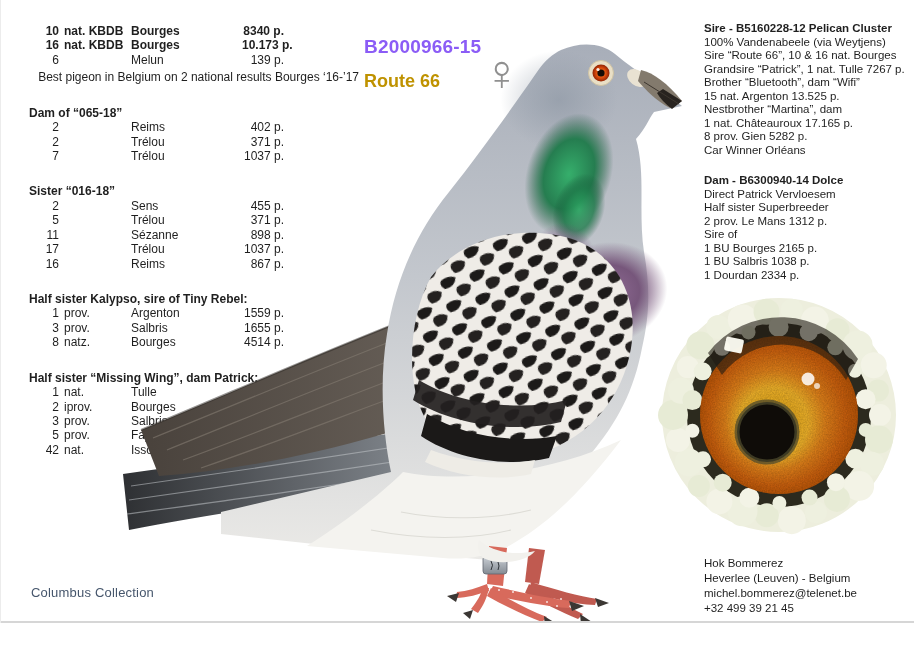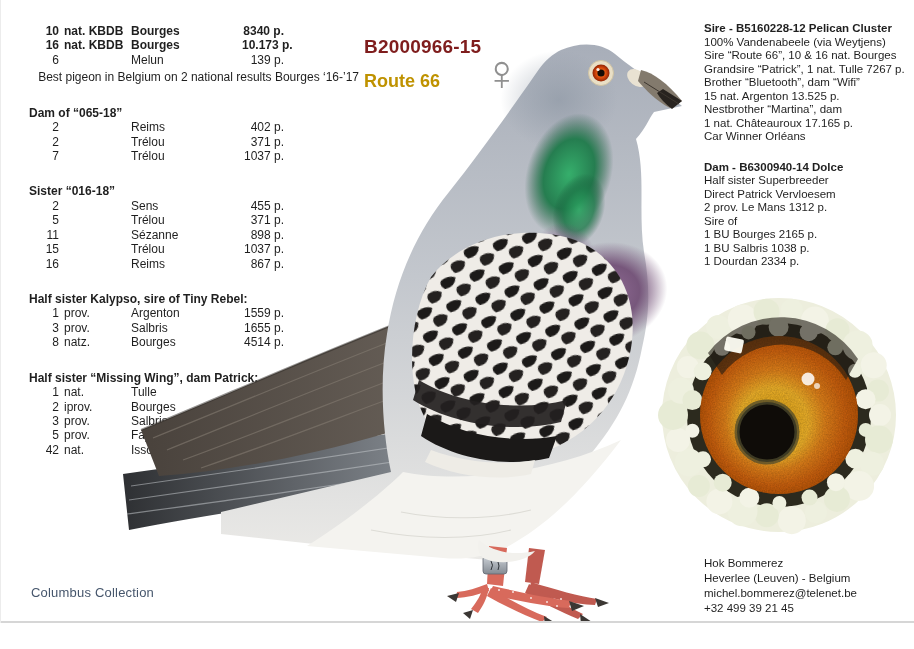--- a/index.html
+++ b/index.html
@@ -94,21 +94,21 @@
           <span class="c-place">Trélou</span>
           <span class="c-points">371 p.</span>
         </div>
         <div class="res-row">
           <span class="c-num">11</span>
           <span class="c-qual"></span>
           <span class="c-place">Sézanne</span>
           <span class="c-points">898 p.</span>
         </div>
         <div class="res-row">
-          <span class="c-num">15</span>
+          <span class="c-num">17</span>
           <span class="c-qual"></span>
           <span class="c-place">Trélou</span>
           <span class="c-points">1037 p.</span>
         </div>
         <div class="res-row">
           <span class="c-num">16</span>
           <span class="c-qual"></span>
           <span class="c-place">Reims</span>
           <span class="c-points">867 p.</span>
         </div>
@@ -159,21 +159,21 @@
         <div class="res-row">
           <span class="c-num">42</span>
           <span class="c-qual">nat.</span>
           <span class="c-place">Issoudun</span>
           <span class="c-points">8248 p.</span>
         </div>
       </div>
   </div>
 
   <div class="title-block">
-    <div class="ring" style="color: #7f1d1d;">B2000966-15</div>
+    <div class="ring" style="color: #8b5cf6;">B2000966-15</div>
     <div class="name" style="color: rgb(191, 146, 0);">Route 66</div>
   </div>
   <div class="sex" style="color: rgb(144, 144, 144);">♀</div>
 
   <svg class="pigeon-svg" width="600" height="585" viewBox="0 0 600 585">
     <defs>
       <linearGradient id="bodyGrad" x1="0" y1="0" x2="0" y2="1">
         <stop offset="0" stop-color="#a8aeb9"></stop>
           <stop offset="0.45" stop-color="#c3c7cd"></stop>
           <stop offset="1" stop-color="#ebeae7"></stop>
@@ -386,26 +386,27 @@
   <div class="right-col">
     <div class="rtitle">Sire - B5160228-12 Pelican Cluster</div>
     <div id="sire-lines">
         <div class="rline">100% Vandenabeele (via Weytjens)</div>
         <div class="rline">Sire “Route 66”, 10 &amp; 16 nat. Bourges</div>
         <div class="rline">Grandsire “Patrick”, 1 nat. Tulle 7267 p.</div>
         <div class="rline">Brother “Bluetooth”, dam “Wifi”</div>
         <div class="rline">15 nat. Argenton 13.525 p.</div>
         <div class="rline">Nestbrother “Martina”, dam</div>
         <div class="rline">1 nat. Châteauroux 17.165 p.</div>
+        <div class="rline">8 prov. Gien 5282 p.</div>
         <div class="rline">Car Winner Orléans</div>
       </div>
     <div class="rtitle dam-title">Dam - B6300940-14 Dolce</div>
     <div id="dam-lines">
+        <div class="rline">Direct Patrick Vervloesem</div>
         <div class="rline">Half sister Superbreeder</div>
-        <div class="rline">Direct Patrick Vervloesem</div>
         <div class="rline">2 prov. Le Mans 1312 p.</div>
         <div class="rline">Sire of</div>
         <div class="rline">1 BU Bourges 2165 p.</div>
         <div class="rline">1 BU Salbris 1038 p.</div>
         <div class="rline">1 Dourdan 2334 p.</div>
       </div>
   </div>
 
   <div class="contact" id="contact-lines">
       <div class="rline">Hok Bommerez</div>

